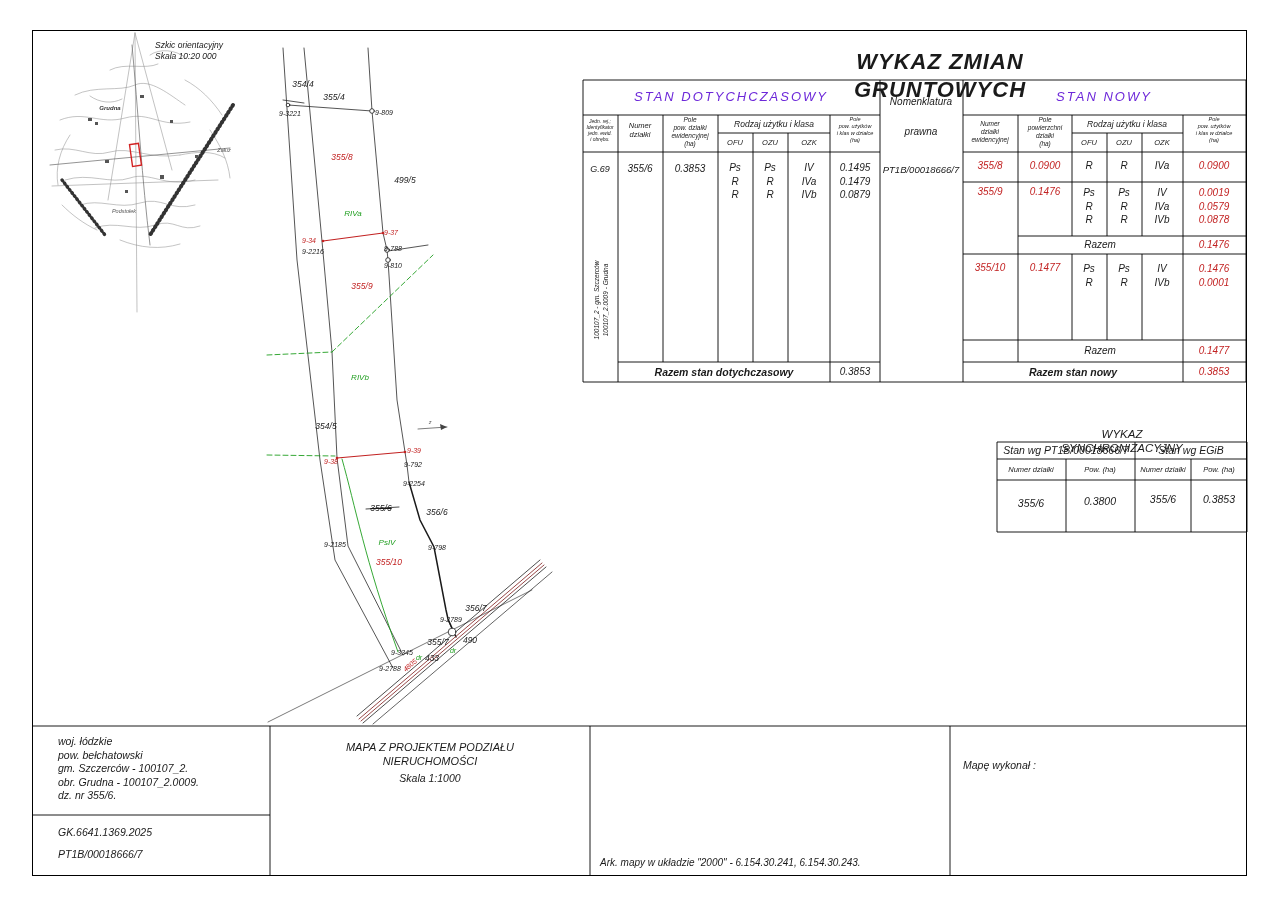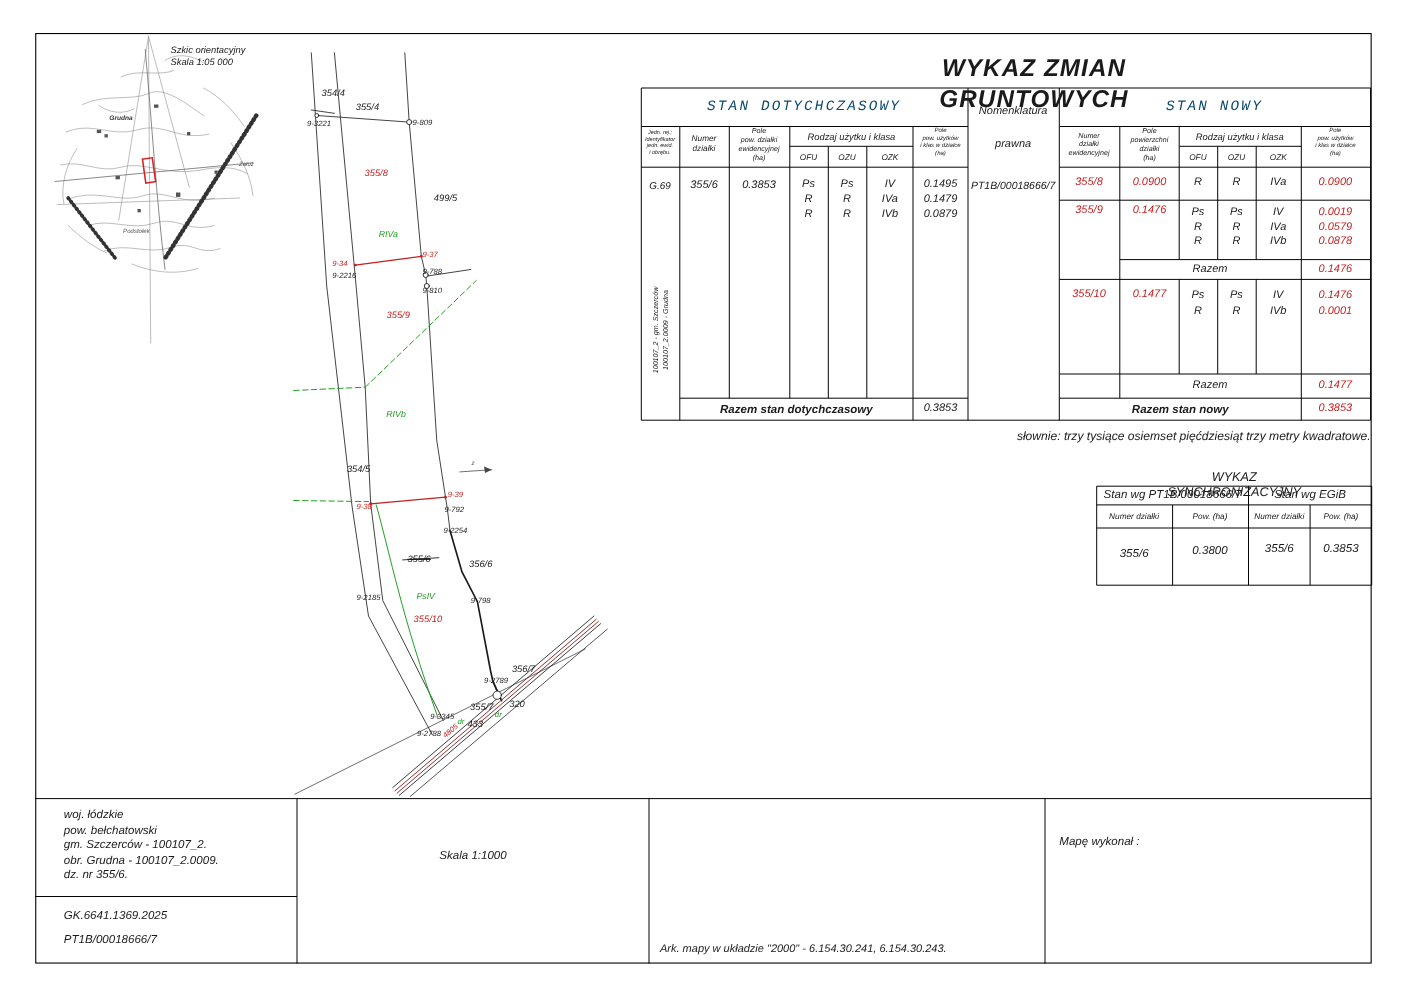--- a/index.html
+++ b/index.html
@@ -4,21 +4,21 @@
 <style>
   html,body{margin:0;padding:0;background:#fff;}
   #page{position:relative;width:1280px;height:905px;background:#fff;overflow:hidden;
         font-family:"Liberation Sans",sans-serif;color:#1a1a1a;}
   svg.layer{position:absolute;left:0;top:0;}
   .t{position:absolute;transform:translateX(-50%);text-align:center;font-style:italic;
      white-space:pre-line;color:#1a1a1a;line-height:1.25;}
   .tl{position:absolute;text-align:left;font-style:italic;white-space:pre-line;color:#1a1a1a;}
   .tr{position:absolute;text-align:right;font-style:italic;white-space:pre-line;color:#1a1a1a;}
   .bold{font-weight:bold;}
-  .serif{font-family:Liberation Mono, monospace;letter-spacing:2px;color:#0c4a6e;}
+  .serif{font-family:Liberation Sans, sans-serif;letter-spacing:2px;color:#6d28d9;}
   .red{color:#c22222;}
   .vert{position:absolute;transform:translate(-50%,-50%) rotate(-90deg);text-align:center;
         font-style:italic;white-space:pre-line;color:#222;}
   .maplbl{position:absolute;font-style:italic;white-space:nowrap;}
   .c-black{color:#1a1a1a;} .c-red{color:#c22222;} .c-green{color:#1f9e1f;}
   .c-gray{color:#555;} .c-sketch{color:#555;} .c-sketchbold{color:#333;font-weight:bold;}
 </style>
 </head>
 <body>
 
@@ -187,21 +187,21 @@
       <line x1="32" y1="815" x2="270" y2="815"></line>
       <line x1="270" y1="726" x2="270" y2="876"></line>
       <line x1="590" y1="726" x2="590" y2="876"></line>
       <line x1="950" y1="726" x2="950" y2="876"></line>
     </g>
   </svg>
 
   <div class="t bold" style="left:940px;top:48px;font-size:22px;letter-spacing:1px;">WYKAZ ZMIAN  GRUNTOWYCH</div>
 
   <div class="tl" style="left:155px;top:40px;font-size:8.5px;line-height:10.5px;">Szkic orientacyjny
-Skala 1:05 000</div>
+Skala 10:20 000</div>
 
   <div class="t serif" style="left:731px;top:89px;font-size:13px;">STAN   DOTYCHCZASOWY</div>
   <div class="t serif" style="left:1104px;top:89px;font-size:13px;">STAN  NOWY</div>
   <div class="t" style="left:921px;top:96px;font-size:10px;">Nomenklatura</div>
   <div class="t" style="left:921px;top:126px;font-size:10px;">prawna</div>
 
   <div class="t" style="left:600px;top:118px;font-size:5px;line-height:6px;">Jedn. rej.;
 Identyfikator
 jedn. ewid.
 i obrębu.</div>
@@ -295,41 +295,42 @@
 
   <div class="t" style="left:1100px;top:345px;font-size:10px;">Razem</div>
   <div class="t red" style="left:1214px;top:345px;font-size:10px;">0.1477</div>
 
   <div class="t bold" style="left:1073px;top:366px;font-size:10.5px;">Razem stan nowy</div>
   <div class="t red" style="left:1214px;top:366px;font-size:10px;">0.3853</div>
 
   <div class="t bold" style="left:724px;top:366px;font-size:10.5px;">Razem stan dotychczasowy</div>
   <div class="t" style="left:855px;top:366px;font-size:10px;">0.3853</div>
 
-  <div class="tr" style="left:700px;top:391px;width:546px;font-size:11px;">słownie: trzy tysiące osiemset pięćdziesiąt trzy metry kwadratowe.</div>
 
   <div class="t" style="left:1122px;top:427px;font-size:11.5px;">WYKAZ  SYNCHRONIZACYJNY</div>
   <div class="t" style="left:1066px;top:444px;font-size:10.5px;">Stan wg PT1B/00018666/7</div>
   <div class="t" style="left:1191px;top:444px;font-size:10.5px;">Stan wg EGiB</div>
   <div class="t" style="left:1031px;top:465px;font-size:7.5px;">Numer działki</div>
   <div class="t" style="left:1100px;top:465px;font-size:7.5px;">Pow. (ha)</div>
   <div class="t" style="left:1163px;top:465px;font-size:7.5px;">Numer działki</div>
   <div class="t" style="left:1219px;top:465px;font-size:7.5px;">Pow. (ha)</div>
   <div class="t" style="left:1031px;top:497px;font-size:10.5px;">355/6</div>
   <div class="t" style="left:1100px;top:495px;font-size:10.5px;">0.3800</div>
   <div class="t" style="left:1163px;top:493px;font-size:10.5px;">355/6</div>
   <div class="t" style="left:1219px;top:493px;font-size:10.5px;">0.3853</div>
 
   <div class="tl" style="left:58px;top:735px;font-size:10.5px;line-height:13.5px;">woj. łódzkie
 pow. bełchatowski
 gm. Szczerców - 100107_2.
 obr. Grudna - 100107_2.0009.
 dz. nr 355/6.</div>
   <div class="tl" style="left:58px;top:826px;font-size:10.5px;">GK.6641.1369.2025</div>
   <div class="tl" style="left:58px;top:848px;font-size:10.5px;">PT1B/00018666/7</div>
+  <div class="t" style="left:430px;top:740px;font-size:11px;line-height:14px;">MAPA Z PROJEKTEM  PODZIAŁU
+NIERUCHOMOŚCI</div>
   <div class="t" style="left:430px;top:772px;font-size:10.5px;">Skala 1:1000</div>
   <div class="tl" style="left:600px;top:857px;font-size:10px;">Ark. mapy w układzie "2000" - 6.154.30.241, 6.154.30.243.</div>
   <div class="tl" style="left:963px;top:759px;font-size:10.5px;">Mapę wykonał :</div>
 
   <div>
       <div class="maplbl c-black" style="left: 290px; top: 84px; font-size: 8.5px; transform: translate(-50%, -50%); margin-left: 13px;">354/4</div>
       <div class="maplbl c-black" style="left: 334px; top: 97px; font-size: 8.5px; transform: translate(-50%, -50%);">355/4</div>
       <div class="maplbl c-black" style="left: 290px; top: 113px; font-size: 7px; transform: translate(-50%, -50%);">9-3221</div>
       <div class="maplbl c-black" style="left: 384px; top: 112px; font-size: 7px; transform: translate(-50%, -50%);">9-809</div>
       <div class="maplbl c-red" style="left: 342px; top: 157px; font-size: 8.5px; transform: translate(-50%, -50%);">355/8</div>
@@ -350,21 +351,21 @@
       <div class="maplbl c-black" style="left: 414px; top: 483px; font-size: 7px; transform: translate(-50%, -50%);">9-2254</div>
       <div class="maplbl c-black" style="left: 381px; top: 508px; font-size: 8.5px; transform: translate(-50%, -50%); text-decoration: line-through;">355/6</div>
       <div class="maplbl c-black" style="left: 437px; top: 512px; font-size: 8.5px; transform: translate(-50%, -50%);">356/6</div>
       <div class="maplbl c-green" style="left: 387px; top: 542px; font-size: 8px; transform: translate(-50%, -50%);">PsIV</div>
       <div class="maplbl c-black" style="left: 335px; top: 544px; font-size: 7px; transform: translate(-50%, -50%);">9-2185</div>
       <div class="maplbl c-black" style="left: 437px; top: 547px; font-size: 7px; transform: translate(-50%, -50%);">9-798</div>
       <div class="maplbl c-red" style="left: 389px; top: 562px; font-size: 8.5px; transform: translate(-50%, -50%);">355/10</div>
       <div class="maplbl c-black" style="left: 476px; top: 608px; font-size: 8.5px; transform: translate(-50%, -50%);">356/7</div>
       <div class="maplbl c-black" style="left: 451px; top: 619px; font-size: 7px; transform: translate(-50%, -50%);">9-2789</div>
       <div class="maplbl c-black" style="left: 438px; top: 642px; font-size: 8.5px; transform: translate(-50%, -50%);">355/7</div>
-      <div class="maplbl c-black" style="left: 470px; top: 640px; font-size: 8.5px; transform: translate(-50%, -50%);">320</div>
+      <div class="maplbl c-black" style="left: 470px; top: 640px; font-size: 8.5px; transform: translate(-50%, -50%);">490</div>
       <div class="maplbl c-green" style="left: 453px; top: 650px; font-size: 7px; transform: translate(-50%, -50%);">dr</div>
       <div class="maplbl c-green" style="left: 419px; top: 657px; font-size: 7px; transform: translate(-50%, -50%);">dr</div>
       <div class="maplbl c-black" style="left: 432px; top: 658px; font-size: 8.5px; transform: translate(-50%, -50%);">433</div>
       <div class="maplbl c-black" style="left: 402px; top: 652px; font-size: 7px; transform: translate(-50%, -50%);">9-3345</div>
       <div class="maplbl c-black" style="left: 390px; top: 668px; font-size: 7px; transform: translate(-50%, -50%);">9-2788</div>
       <div class="maplbl c-red" style="left: 410px; top: 665px; font-size: 7px; transform: translate(-50%, -50%) rotate(-40deg);">4805</div>
       <div class="maplbl c-sketchbold" style="left: 110px; top: 108px; font-size: 6px; transform: translate(-50%, -50%);">Grudna</div>
       <div class="maplbl c-sketch" style="left: 224px; top: 150px; font-size: 5.5px; transform: translate(-50%, -50%);">Załuż</div>
       <div class="maplbl c-sketch" style="left: 124px; top: 211px; font-size: 5.5px; transform: translate(-50%, -50%);">Podstołek</div>
     </div>

